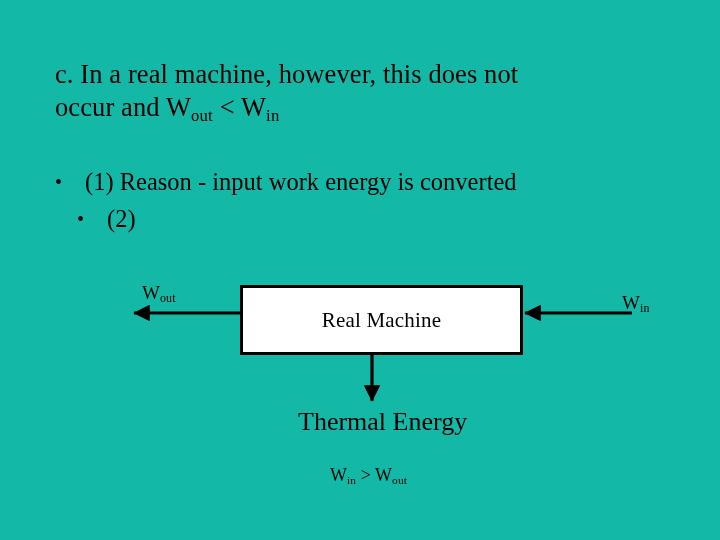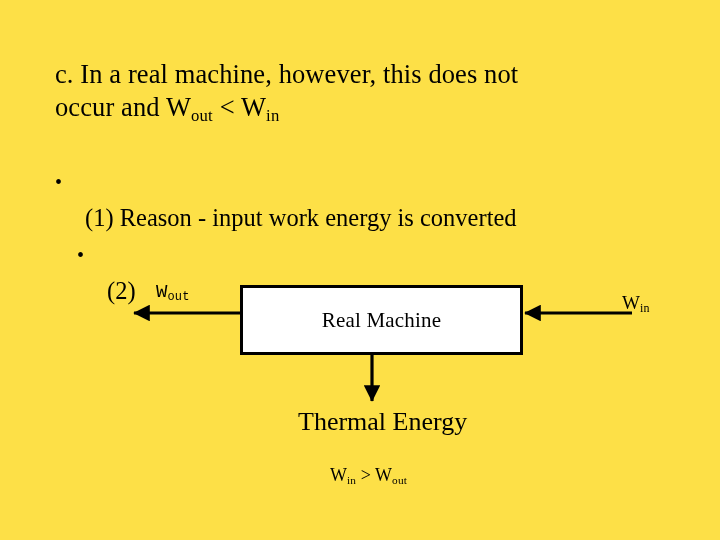--- a/index.html
+++ b/index.html
@@ -14,21 +14,21 @@
     overflow: hidden;
     font-family: "Liberation Serif", "DejaVu Serif", serif;
     color: #000000;
   }
 
   #slide {
     position: absolute;
     inset: 0;
     width: 720px;
     height: 540px;
-    background: #fde047;
+    background: #14b8a6;
   }
 
   
   .heading {
     position: absolute;
     left: 55px;
     top: 58px;
     width: 620px;
     font-size: 26.5px;
     line-height: 33px;
@@ -53,21 +53,20 @@
   }
   .bullet-mark {
     flex: 0 0 auto;
     width: 30px;
     text-align: left;
     font-size: 20px;
     line-height: 32px;
   }
   .bullet-text {
     flex: 1 1 auto;
-    margin-top: 36px;
   }
   .row-indent {
     padding-left: 22px;
   }
 
   
   .sub {
     font-size: 0.63em;
     vertical-align: -0.28em;
     letter-spacing: 0.2px;
@@ -101,21 +100,21 @@
     line-height: 1;
     letter-spacing: 0.2px;
   }
 
   .lbl {
     position: absolute;
     font-size: 19px;
     line-height: 1;
     white-space: nowrap;
   }
-  .lbl-wout { left: 156px; top: 283px; font-family: Liberation Mono, monospace; }
+  .lbl-wout { left: 142px; top: 283px; }
   .lbl-win  { left: 606px; top: 293px; margin-left: 16px; }
 
   .lbl-thermal {
     position: absolute;
     left: 298px;
     top: 409px;
     font-size: 26px;
     line-height: 1;
     white-space: nowrap;
   }

